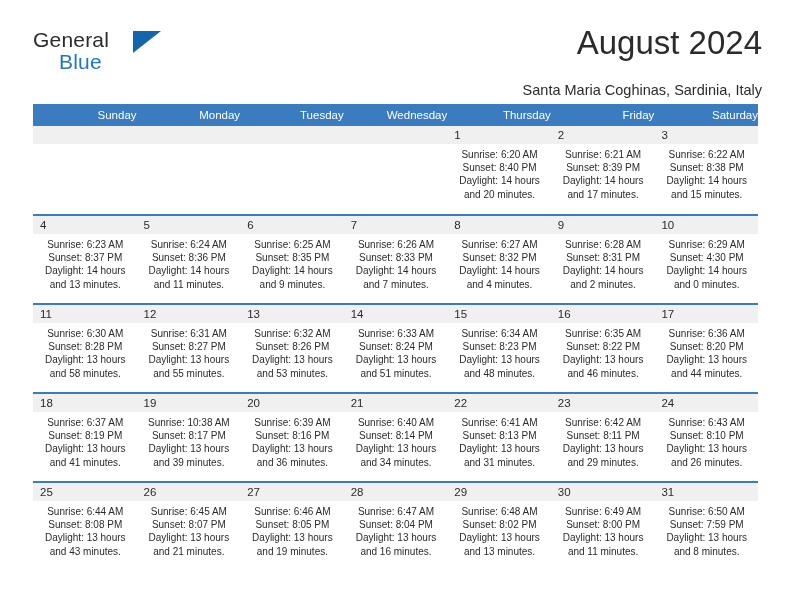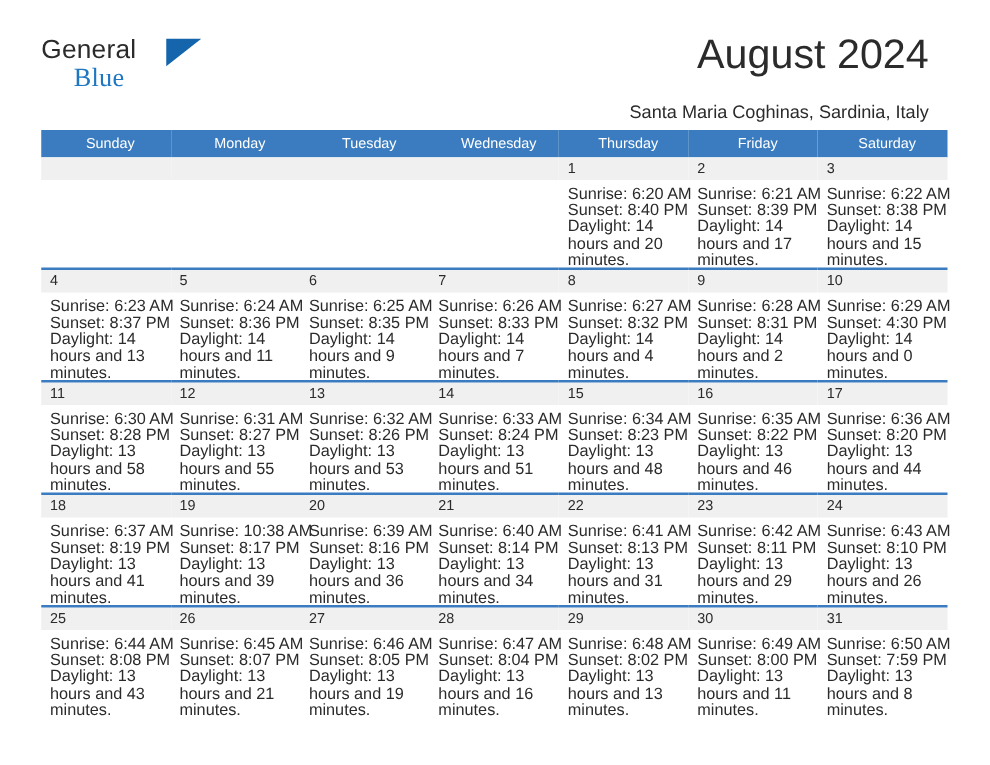--- a/index.html
+++ b/index.html
@@ -20,21 +20,21 @@
     width: 792px;
     height: 612px;
     box-sizing: border-box;
   }
 
   
   .header {
     position: absolute;
     left: 33px;
     top: 26px;
-    right: 49px;
+    right: 30px;
     height: 70px;
   }
   .brand {
     position: absolute;
     left: 0;
     top: 2px;
     width: 220px;
     height: 62px;
   }
   .brand-general {
@@ -46,21 +46,21 @@
     color: #2b2b2b;
     font-family: "Liberation Sans", sans-serif;
   }
   .brand-blue {
     position: absolute;
     left: 26px;
     top: 22px;
     font-size: 21px;
     letter-spacing: 0.2px;
     color: #1f77c2;
-    font-family: Liberation Serif, serif;
+    font-family: Liberation Sans, sans-serif;
   }
   .brand-triangle {
     position: absolute;
     left: 100px;
     top: 3px;
     width: 0;
     height: 0;
     border-left: 28px solid #1565ad;
     border-bottom: 22px solid transparent;
   }
@@ -94,21 +94,21 @@
     border-collapse: collapse;
     table-layout: fixed;
   }
   .calendar col { width: 103.57px; }
 
   thead th {
     background: #3a7cbf;
     color: #ffffff;
     font-size: 11.5px;
     font-weight: normal;
-    text-align: center;
+    text-align: right;
     padding: 5px 0 5px 7px;
     height: 20px;
     box-sizing: border-box;
     border: 0;
   }
 
   tbody td {
     vertical-align: top;
     padding: 0;
     border: 0;
@@ -125,23 +125,24 @@
     color: #2b2b2b;
     padding: 3px 0 4px 7px;
     height: 18px;
     box-sizing: border-box;
     line-height: 12px;
   }
   .daynum.empty { color: transparent; }
 
   .details {
     padding: 4px 6px 0 7px;
-    font-size: 13px;
+    font-size: 10px;
     line-height: 13.2px;
     color: #2b2b2b;
+    text-align: center;
   }
   .details div { white-space: nowrap; }
   .details .wrap { white-space: normal; }
 </style>
 </head>
 <body>
 
 <div class="page">
 
   <div class="header">

